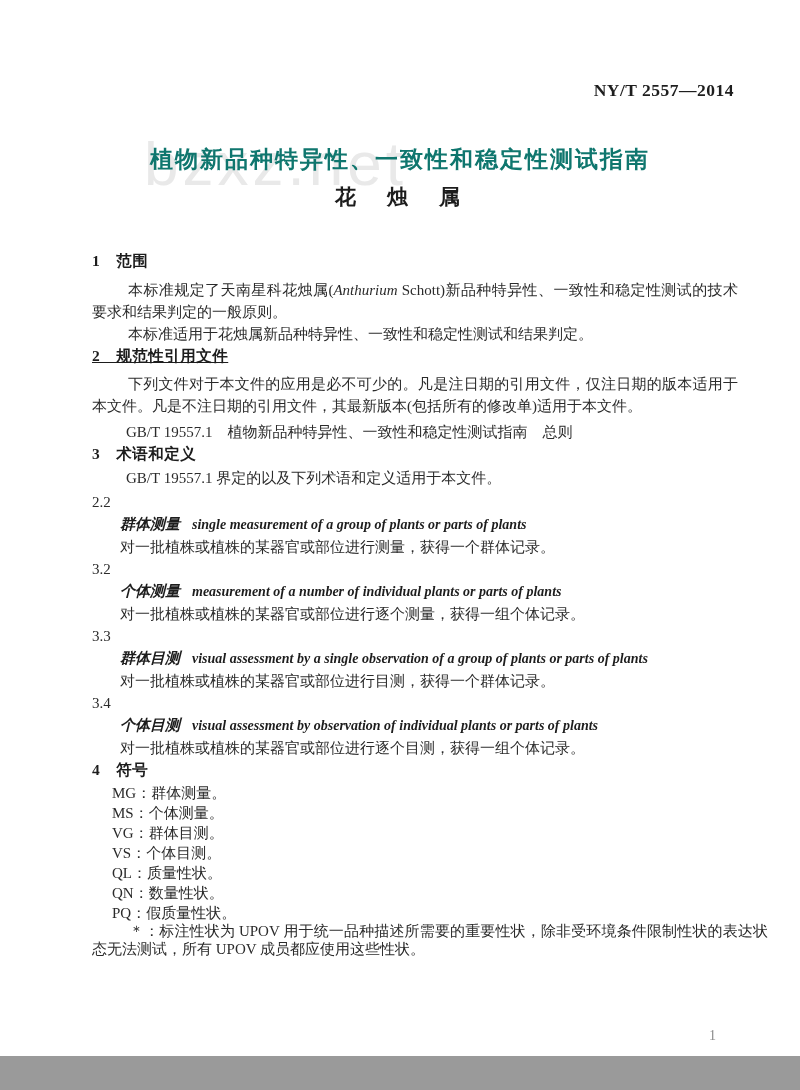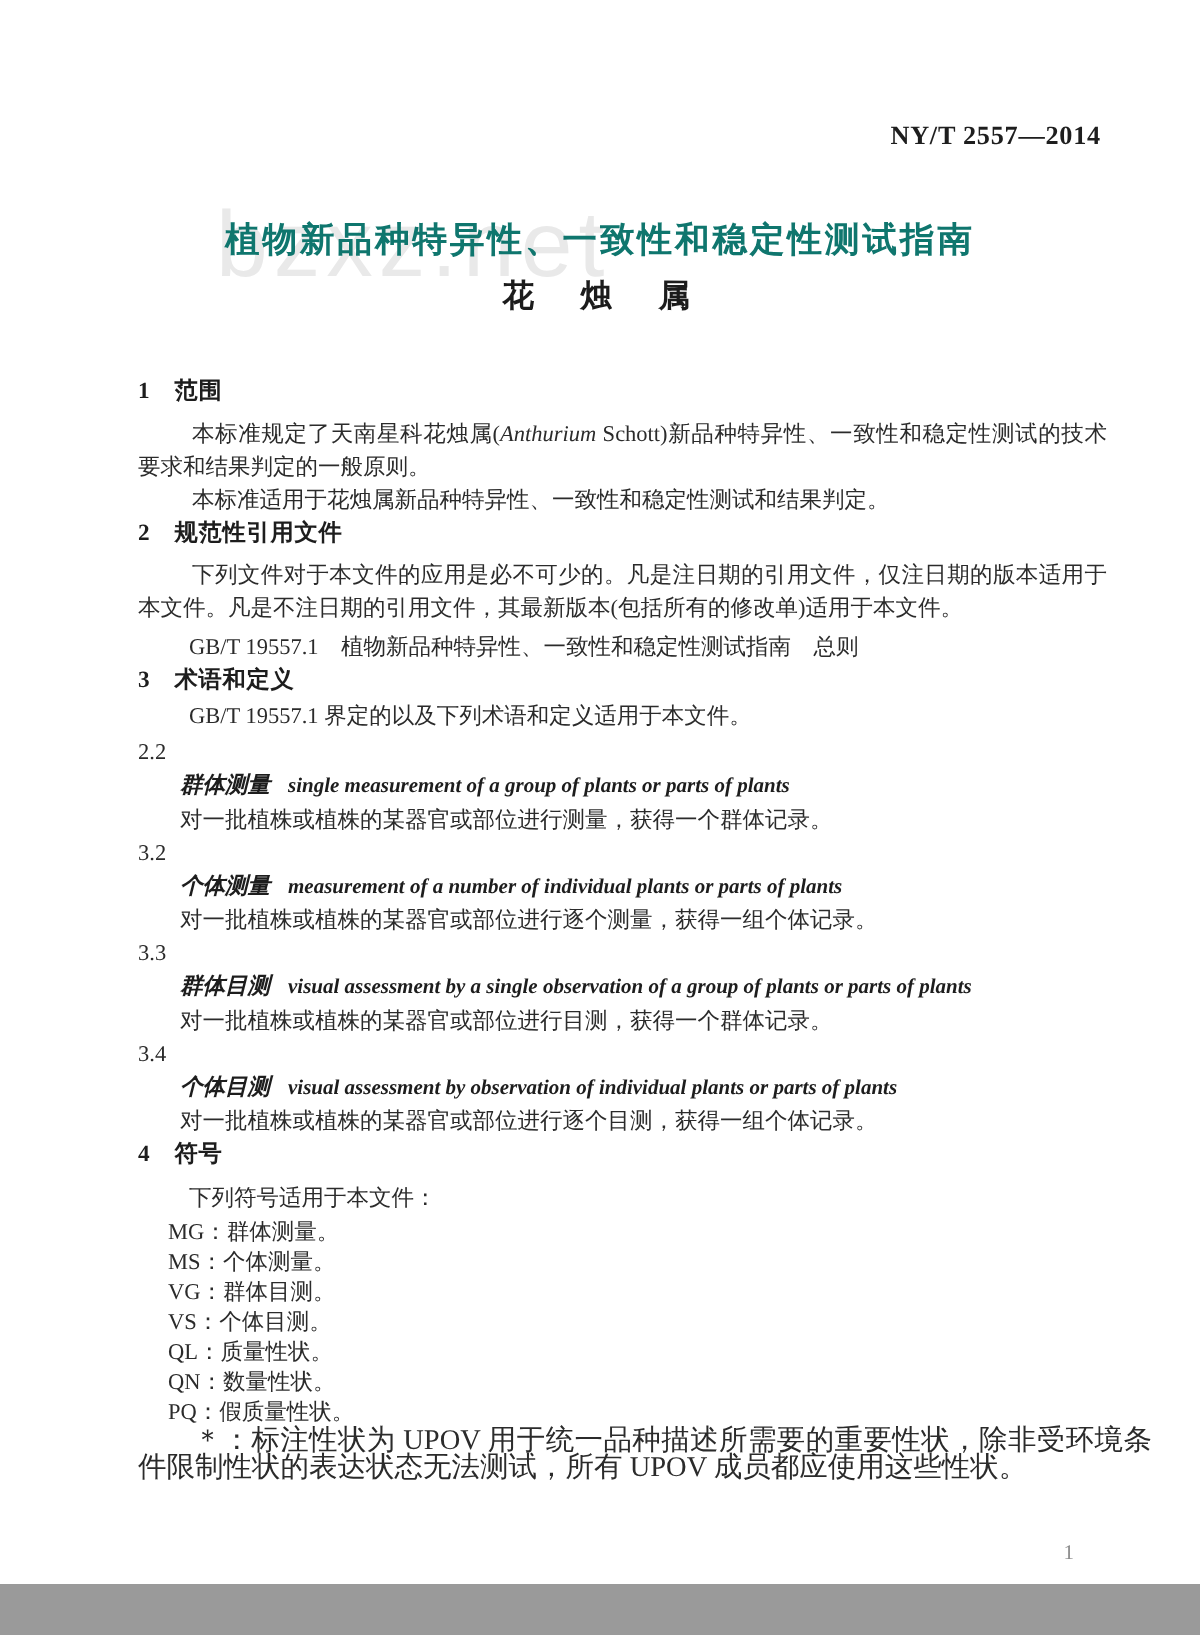--- a/index.html
+++ b/index.html
@@ -39,39 +39,39 @@
     font-size:15px;line-height:22px;
   }
   .content p{margin:0;text-align:justify;}
   h2.sec{
     font-size:15.5px;font-weight:700;color:#1d1d1d;
     margin:0;line-height:22px;letter-spacing:0.5px;
   }
   .h-scope{margin-top:8px;}
   .p-indent{text-indent:36px;}
   .p-scope1{margin-top:7px !important;}
-  .h-ref{margin-top:13px;}
+  .h-ref{margin-top:13px;text-decoration:underline;}
   .p-ref{margin-top:6px !important;}
   .ref-item{margin-top:4px !important;margin-left:34px !important;text-align:center;}
   .h-terms{margin-top:11px;}
   .p-terms-intro{margin-top:2px !important;margin-left:34px !important;text-align:left !important;}
   .defblock{margin:0;}
   .defblock:first-of-type{margin-top:2px;}
   .def-num{font-size:15px;line-height:22px;}
   .def-term{margin-left:28px !important;line-height:22px;font-style:italic;}
   .def-term .zh{font-weight:700;color:#1d1d1d;}
   .def-term .en{font-weight:700;color:#1d1d1d;font-size:14px;margin-left:12px;}
   .def-text{margin-left:28px !important;line-height:22px;}
   .h-symbols{margin-top:4px;}
   .p-sym-intro{margin-top:7px !important;margin-left:34px !important;text-align:left !important;}
   .symlist{margin:2px 0 0 20px;padding:0;list-style:none;}
   .symlist li{line-height:20px;font-size:15px;}
   .note{
     margin-top:6px;margin-left:-29px;width:676px;
-    font-size:19px;line-height:17.5px;
+    font-size:15px;line-height:17.5px;
     text-indent:37px;text-align:justify;
   }
   .pagenum{
     position:absolute;top:1028px;right:84px;
     font-size:14px;color:#8b8b8b;
   }
   .italic{font-style:italic;}
 </style>
 </head>
 <body>
@@ -118,21 +118,20 @@
       <p class="def-text">对一批植株或植株的某器官或部位进行目测，获得一个群体记录。</p>
     </div>
 
     <div class="defblock">
       <p class="def-num">3.4</p>
       <p class="def-term"><span class="zh">个体目测</span><span class="en">visual assessment by observation of individual plants or parts of plants</span></p>
       <p class="def-text">对一批植株或植株的某器官或部位进行逐个目测，获得一组个体记录。</p>
     </div>
 
     <h2 class="sec h-symbols">4　符号</h2>
-    <p class="p-sym-intro">下列符号适用于本文件：</p>
     <ul class="symlist">
       <li>MG：群体测量。</li>
       <li>MS：个体测量。</li>
       <li>VG：群体目测。</li>
       <li>VS：个体目测。</li>
       <li>QL：质量性状。</li>
       <li>QN：数量性状。</li>
       <li>PQ：假质量性状。</li>
     </ul>
 

